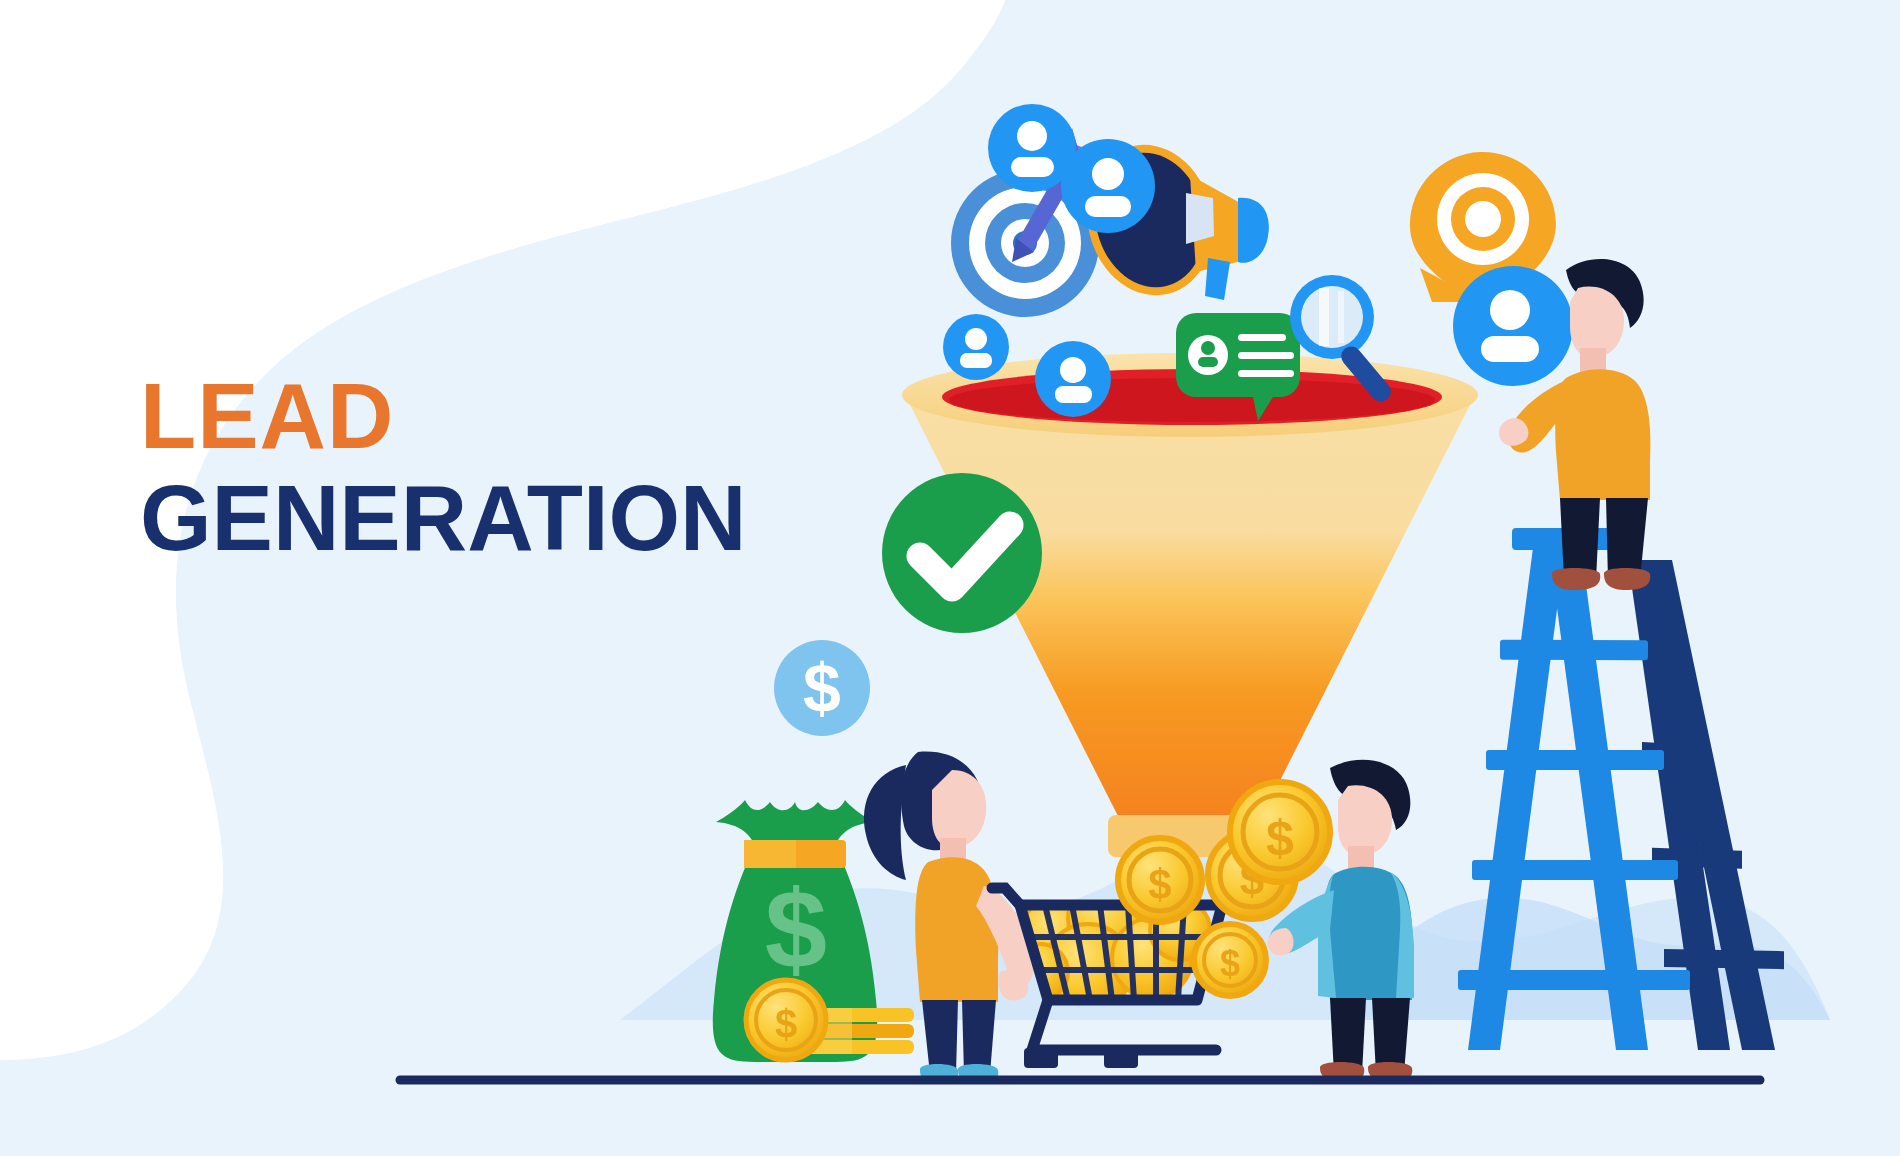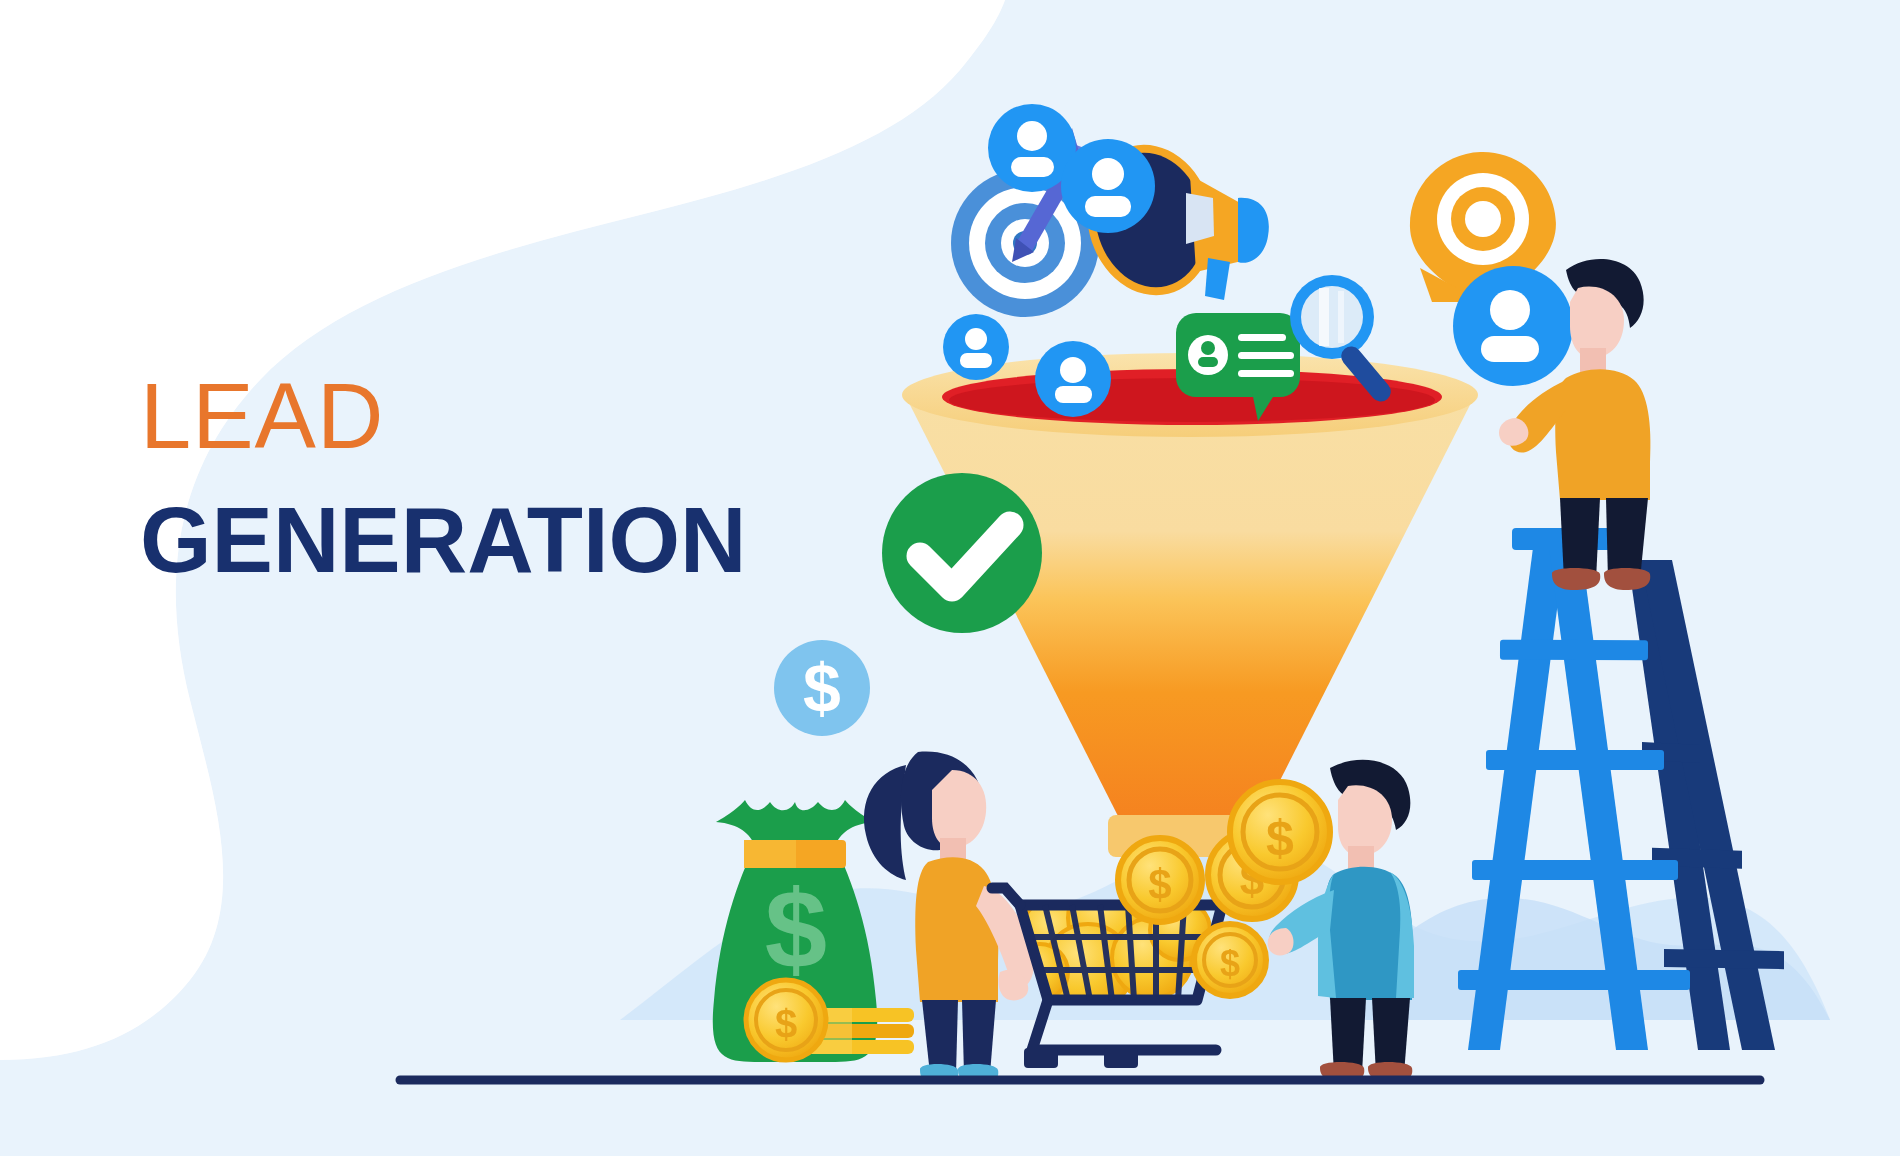--- a/index.html
+++ b/index.html
@@ -20,28 +20,28 @@
   
   .headline{
     position:absolute;
     left:140px;
     top:370px;
     width:700px;
     user-select:none;
   }
   .headline .line1{
     font-size:92px;
-    font-weight:400;
+    font-weight:700;
     letter-spacing:1px;
     line-height:1.0;
     color:#E8762C;
     font-family:"Liberation Sans", sans-serif;
   }
   .headline .line2{
-    margin-top:32px;
+    margin-top:10px;
     font-size:92px;
     font-weight:700;
     letter-spacing:0px;
     line-height:1.0;
     color:#18306E;
     font-family:"Liberation Sans", sans-serif;
   }
 </style>
 </head>
 <body>

